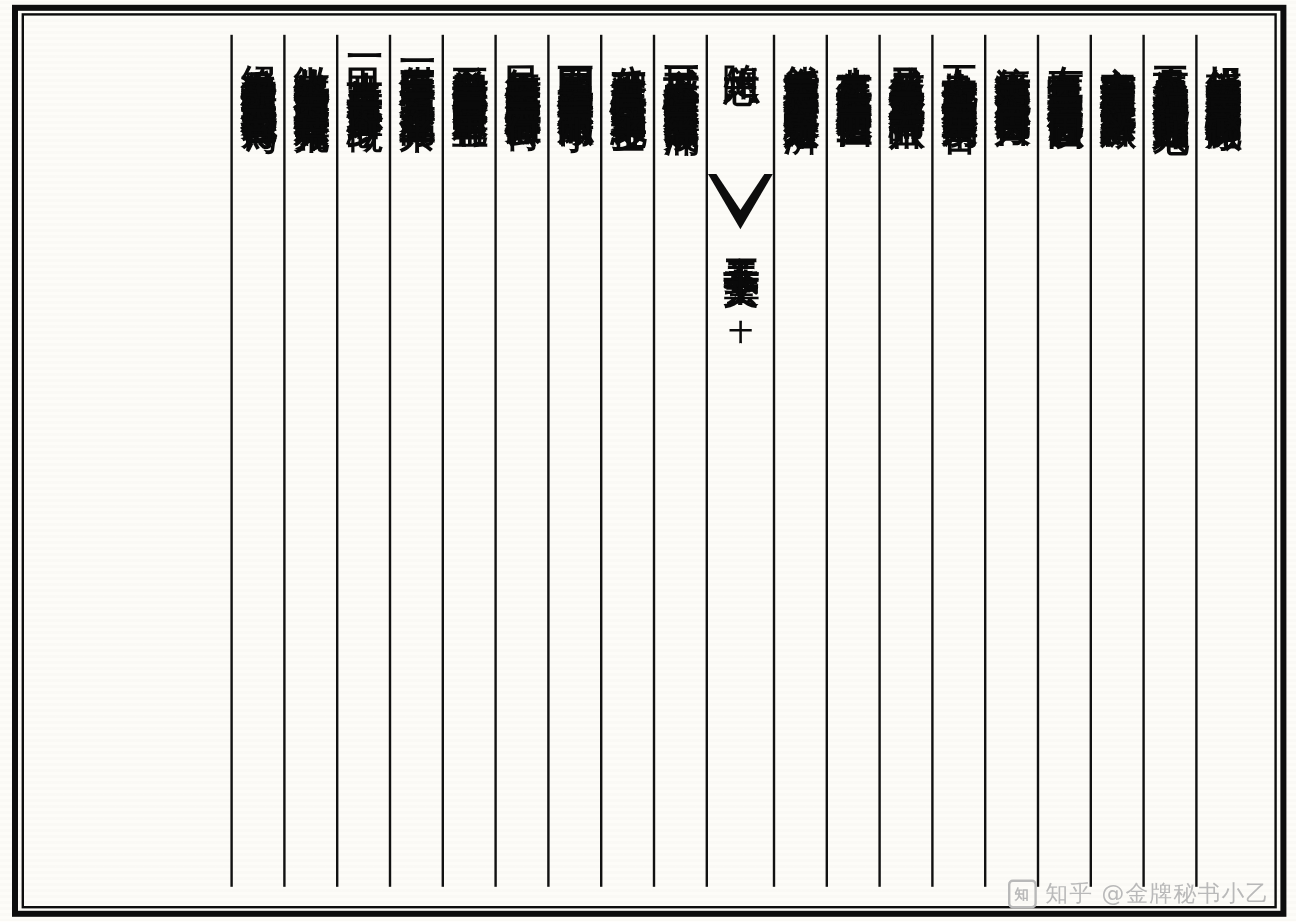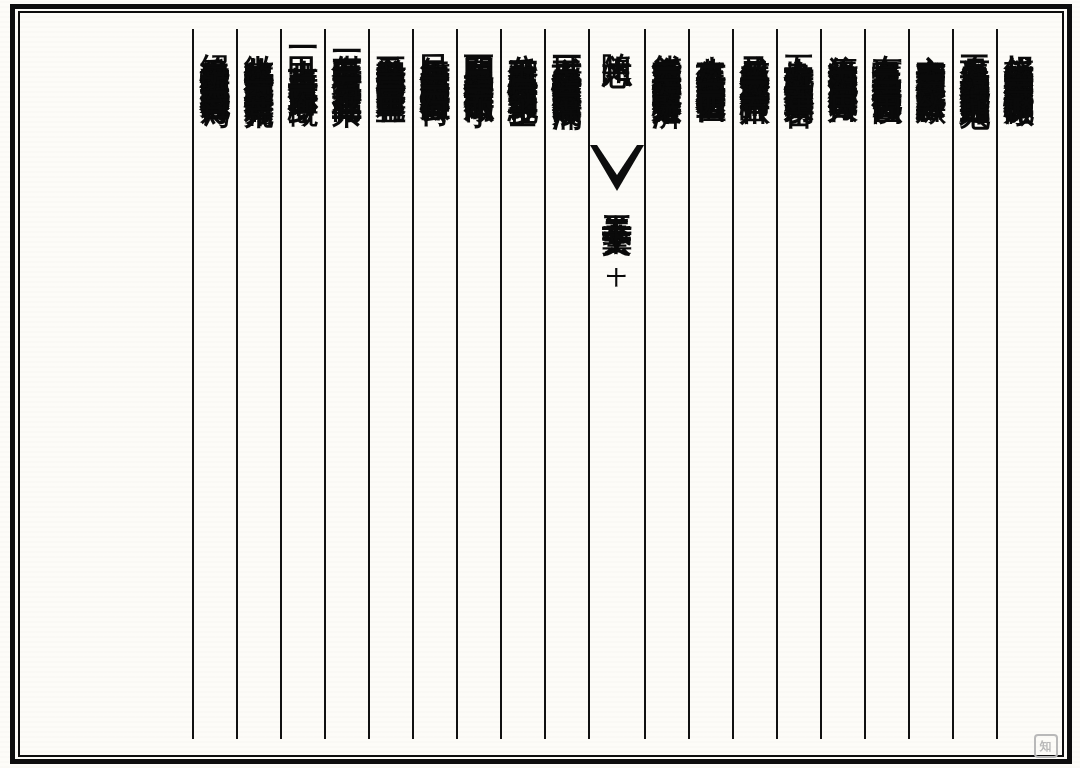--- a/index.html
+++ b/index.html
@@ -220,14 +220,15 @@
         <div class="vtext">絕爲名猾胥積里復乾没其間此徵所以難也公曰何爲</div>
       </div>
 
     </div>
   </div>
 
   <div class="page-texture"></div>
 
   <div class="watermark">
     <span class="wm-logo">知</span>
+    <span>知乎 @金牌秘书小乙</span>
   </div>
 </div>
 
 </body></html>

